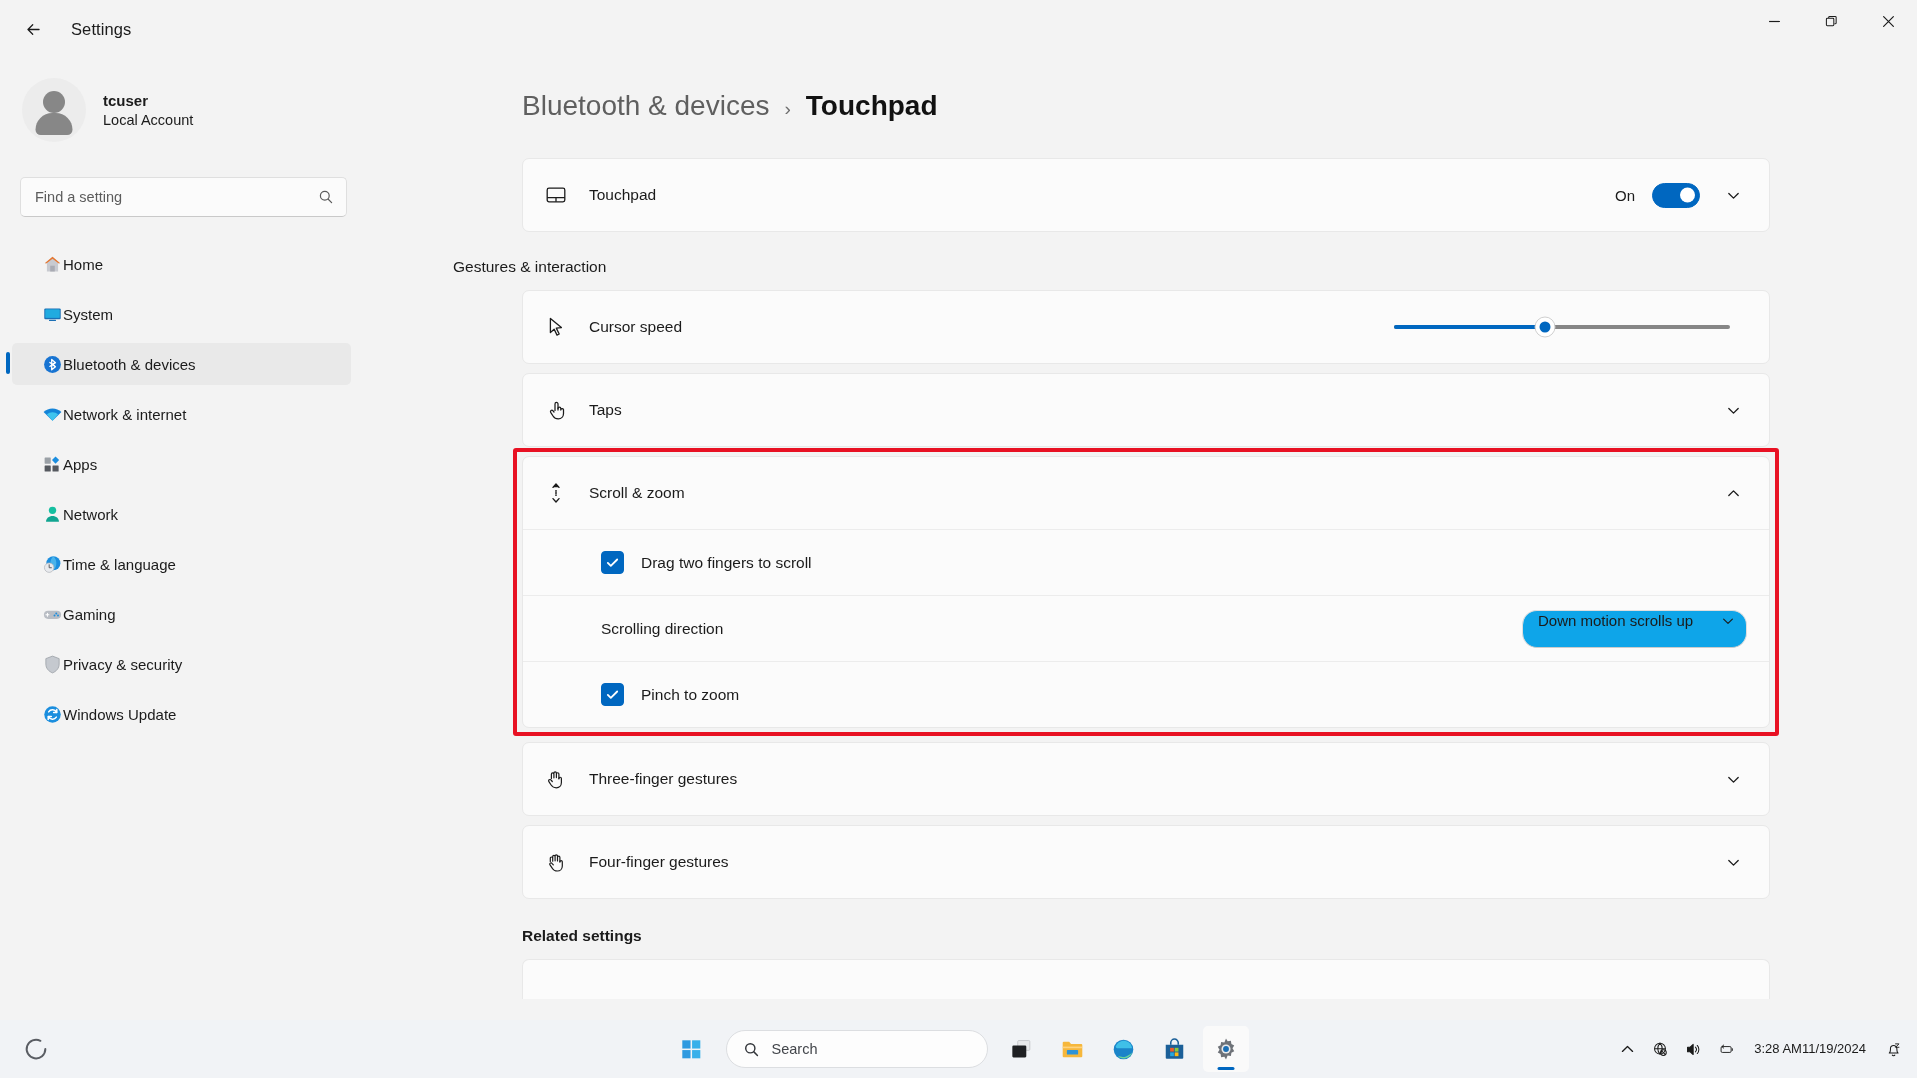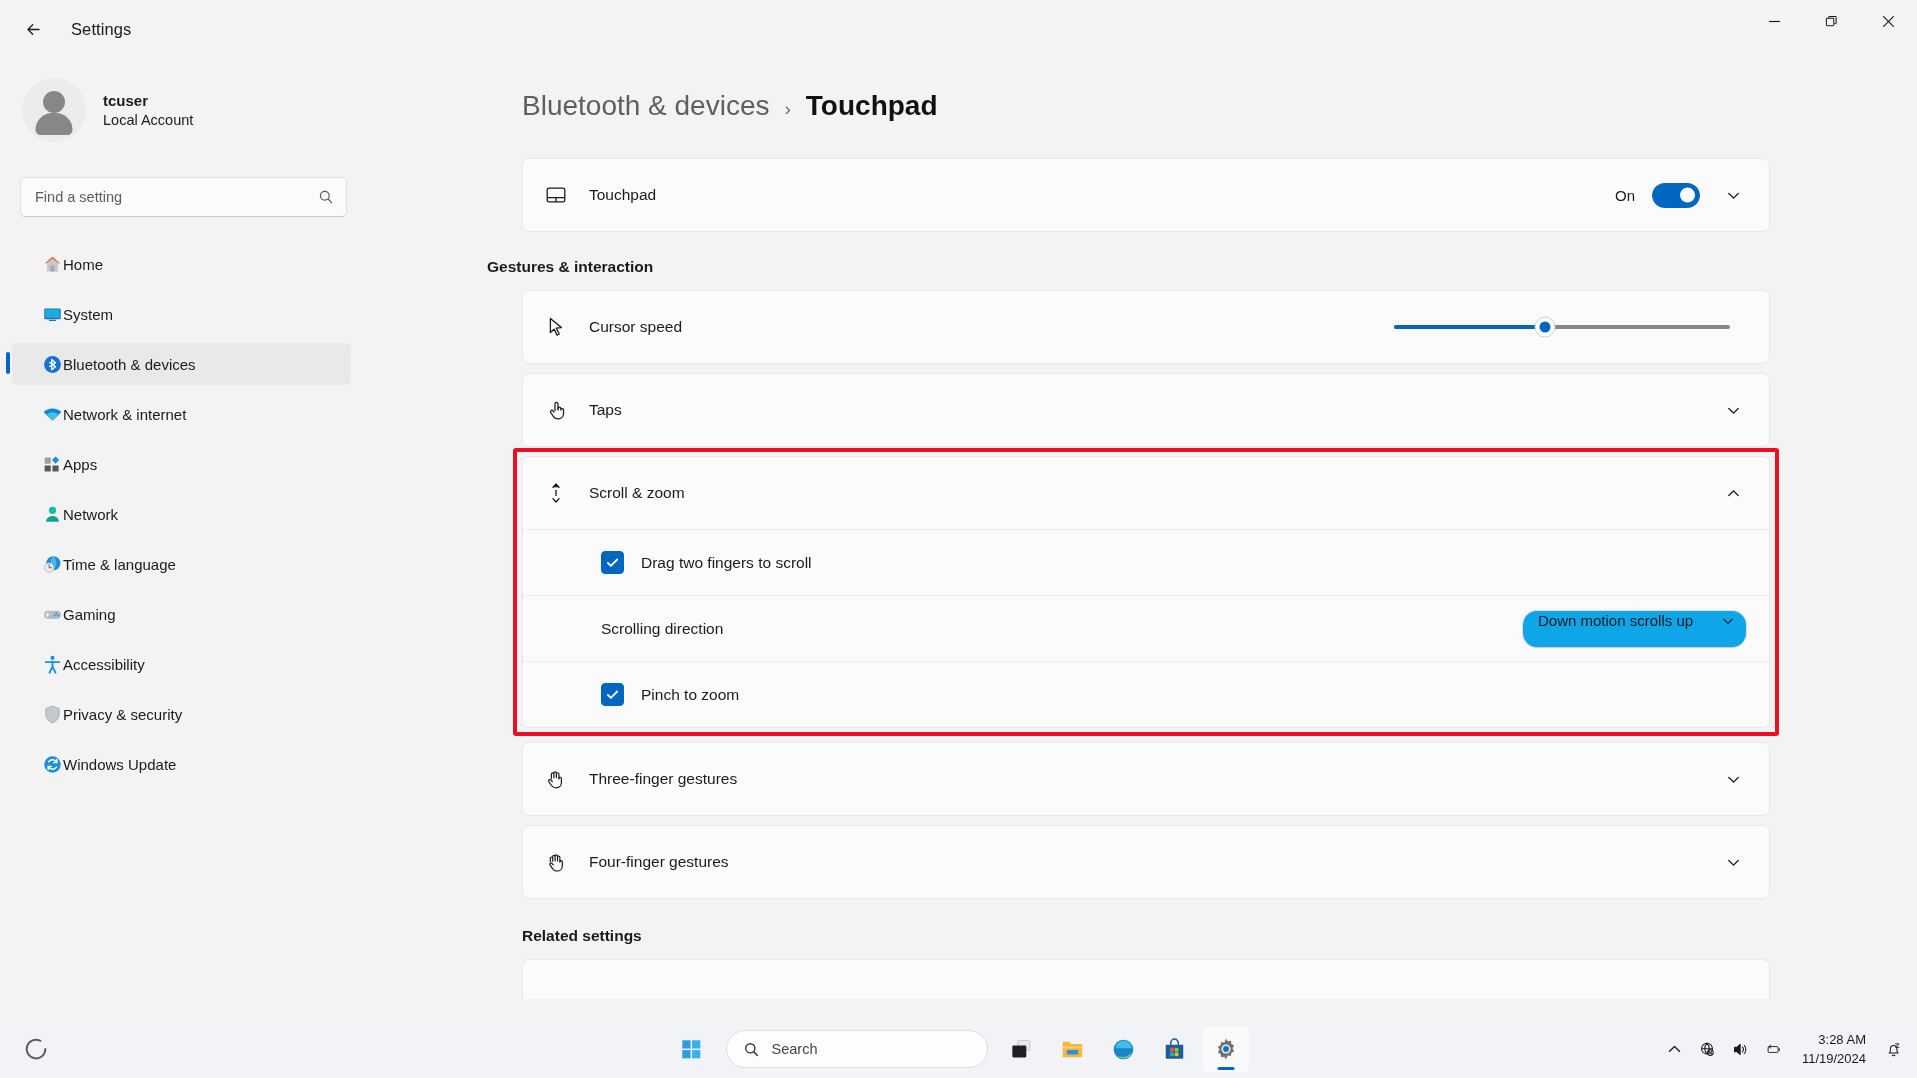--- a/index.html
+++ b/index.html
@@ -122,22 +122,22 @@
   }
   .toggle .knob {
     position: absolute; right: 4px; top: 50%; transform: translateY(-50%);
     width: 15px; height: 15px; border-radius: 50%; background: #fff;
   }
   .chev { width: 38px; display: flex; align-items: center; justify-content: center; color: #1b1b1b; }
   .chev svg { width: 15px; height: 15px; }
   .expand-chev { margin-left: 14px; }
 
   .section-title {
-    font-size: 15.5px; font-weight: bold; color: #1b1b1b;
-    margin: 26px 0 14px 120px;
+    font-size: 15.5px; font-weight: normal; color: #1b1b1b;
+    margin: 26px 0 14px 86px;
   }
 
   .slider { width: 336px; height: 24px; position: relative; margin-right: 22px; }
   .slider .track {
     position: absolute; top: 50%; left: 0; right: 0; height: 4px;
     transform: translateY(-50%); background: #868686; border-radius: 2px;
   }
   .slider .fill {
     position: absolute; top: 50%; left: 0; height: 4px;
     transform: translateY(-50%); background: #0067c0; border-radius: 2px;
@@ -216,21 +216,21 @@
   }
   .tb-search .tsicon { display: flex; color: #33363b; }
   .tb-search .tsicon svg { width: 17px; height: 17px; }
   .tb-search .tstext { font-size: 14.5px; color: #43464b; }
   .tb-right {
     position: absolute; right: 10px; display: flex; align-items: center; gap: 3px;
   }
   .tray-icon { width: 30px; height: 40px; display: flex; align-items: center; justify-content: center; color: #1b1b1b; }
   .tray-icon svg { width: 17px; height: 17px; }
   .clock {
-    display: flex; flex-direction: column; align-items: flex-end;
+    display: flex; flex-direction: row; align-items: flex-end;
     font-size: 13px; line-height: 1.5; color: #1b1b1b; padding: 0 10px; text-align: right;
   }
   .bell { width: 28px; display: flex; align-items: center; justify-content: center; color: #1b1b1b; }
   .bell svg { width: 17px; height: 17px; }
 </style>
 </head>
 <body>
 
 <div id="app">
 
@@ -371,29 +371,20 @@
               <rect x="2.2" y="7.6" width="19.6" height="9.4" rx="4.7" fill="#b9bdc4"></rect>
               <path d="M6.2 10.6v3.4M4.5 12.3h3.4" stroke="#fff" stroke-width="1.2" stroke-linecap="round"></path>
               <circle cx="16.3" cy="10.9" r="1.1" fill="#1b8ede"></circle>
               <circle cx="18.3" cy="13.2" r="1.1" fill="#1b8ede"></circle>
               <circle cx="14.3" cy="13.2" r="1.1" fill="#1b8ede"></circle>
             </svg>
         </span>
         <span>Gaming</span>
       </div>
 
-      <div class="navitem">
-        <span class="navicon">
-          <svg viewBox="0 0 24 24">
-              <circle cx="12" cy="4.4" r="2.4" fill="#1b8ede"></circle>
-              <path d="M4.2 9.2h15.6M12 8.4v6m0 0l-3.4 7m3.4-7l3.4 7" stroke="#1b8ede" stroke-width="2.1" stroke-linecap="round" fill="none"></path>
-            </svg>
-        </span>
-        <span>Accessibility</span>
-      </div>
 
       <div class="navitem">
         <span class="navicon">
           <svg viewBox="0 0 24 24">
               <path d="M12 2.4l7.6 2.9v6.2c0 4.7-3.2 8.4-7.6 10.1-4.4-1.7-7.6-5.4-7.6-10.1V5.3z" fill="#c5c9cf" stroke="#9aa0a6" stroke-width=".9"></path>
             </svg>
         </span>
         <span>Privacy &amp; security</span>
       </div>
 

